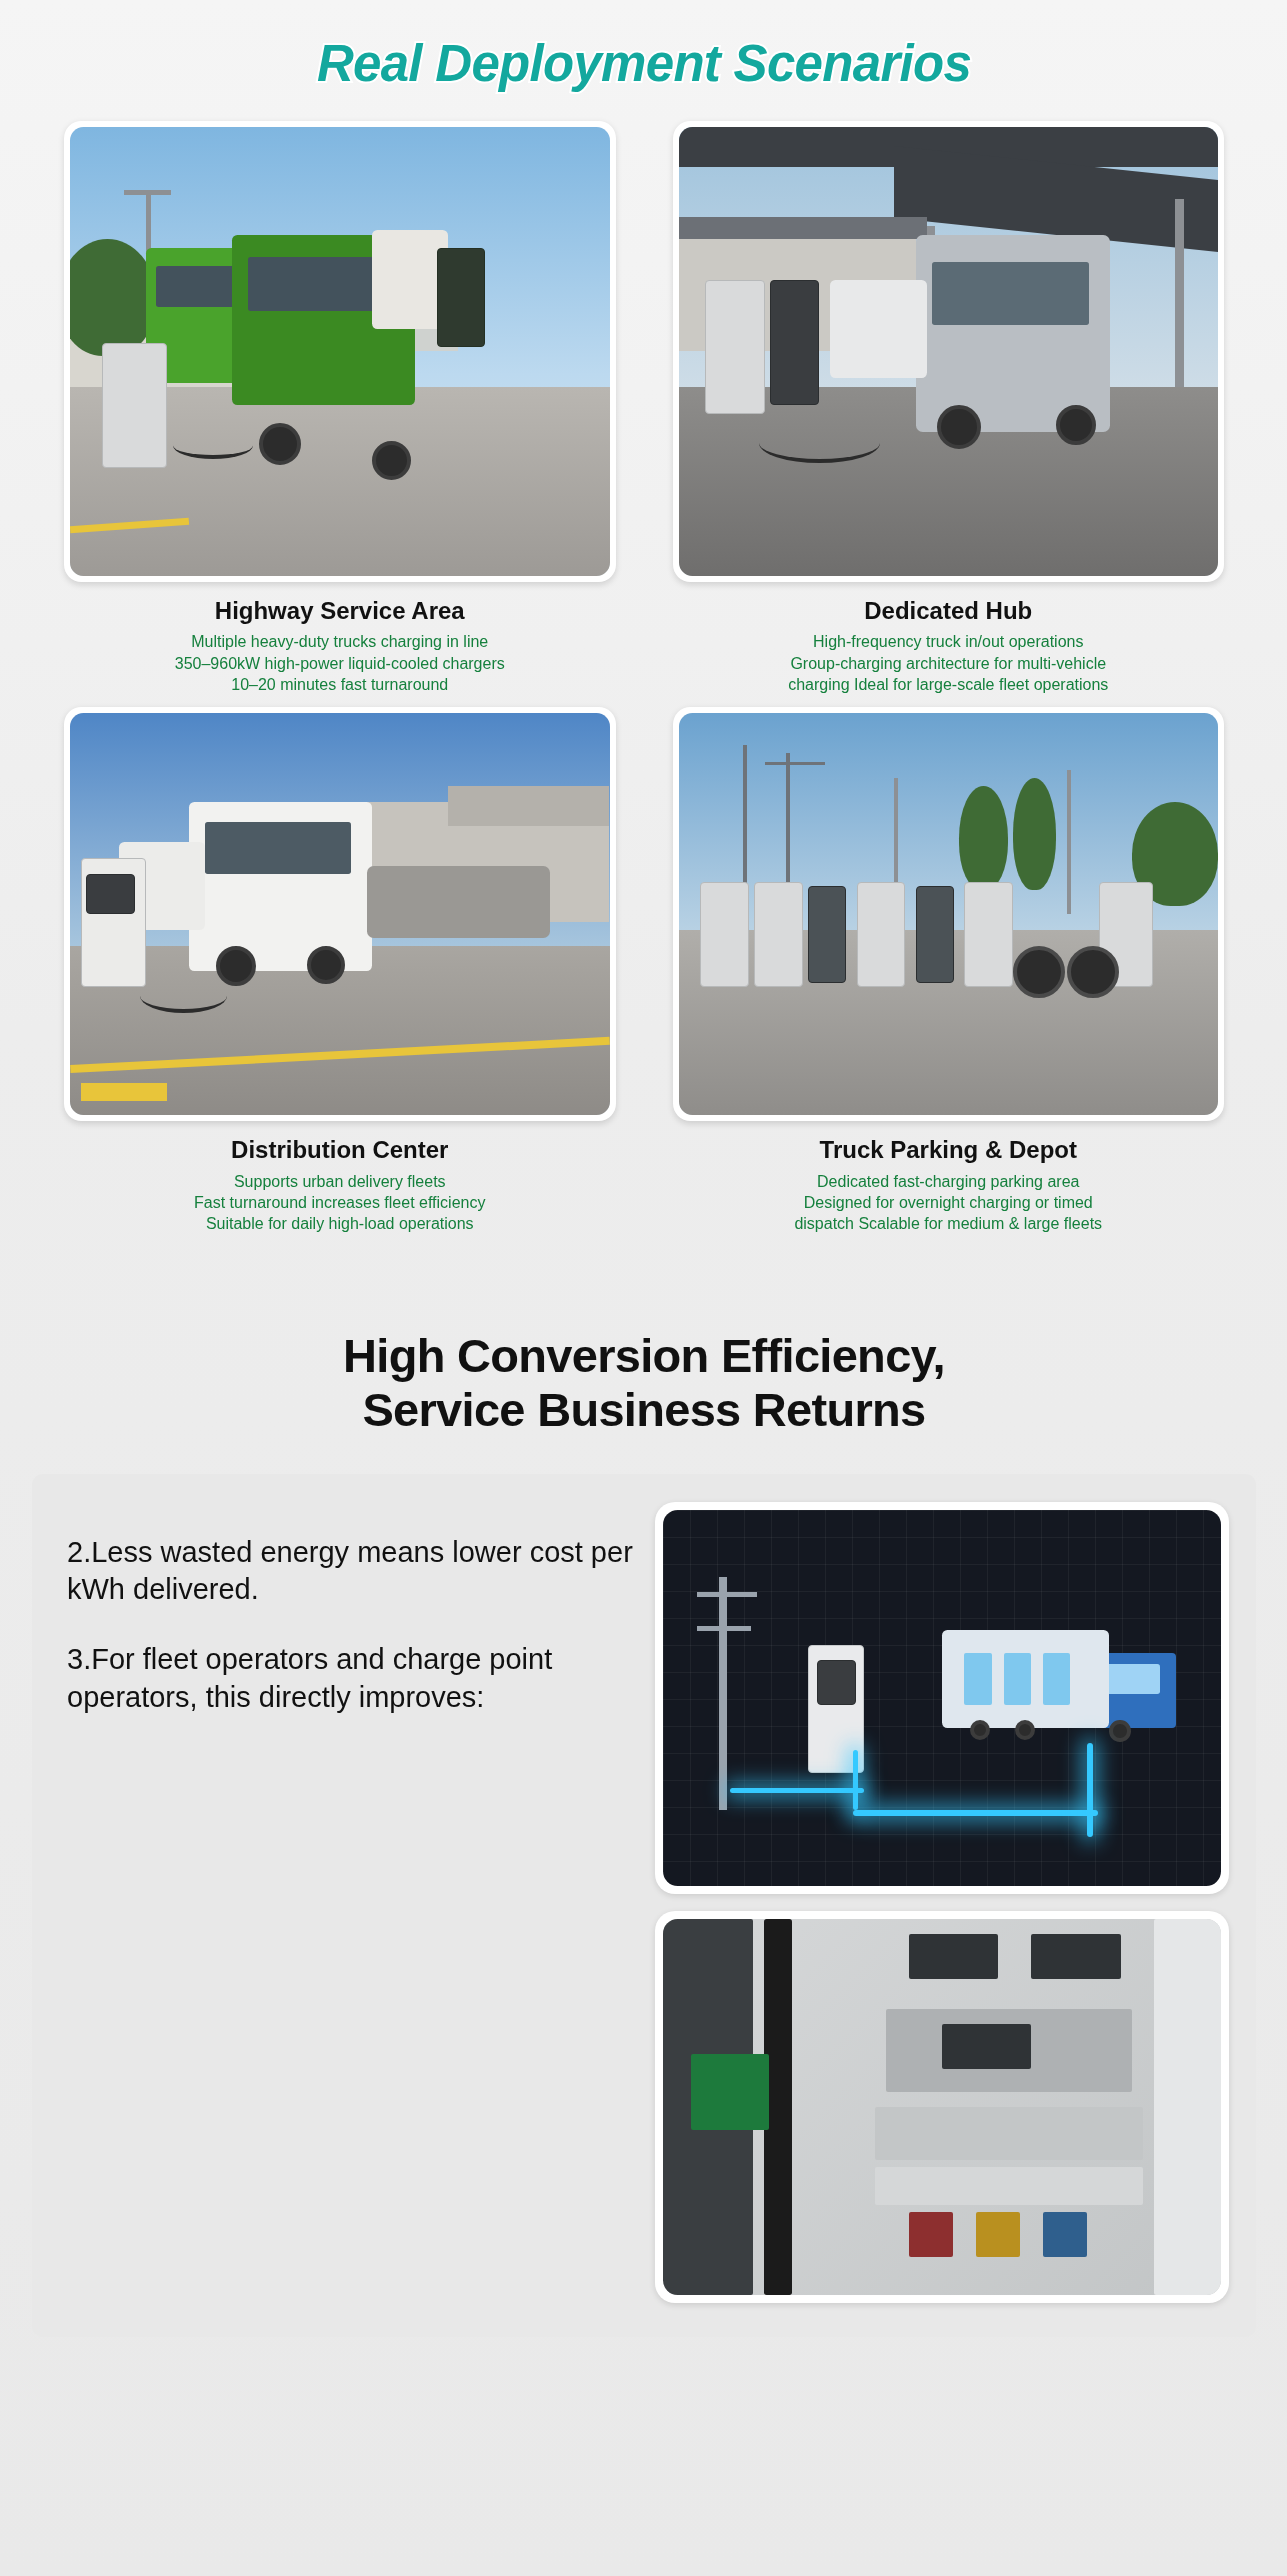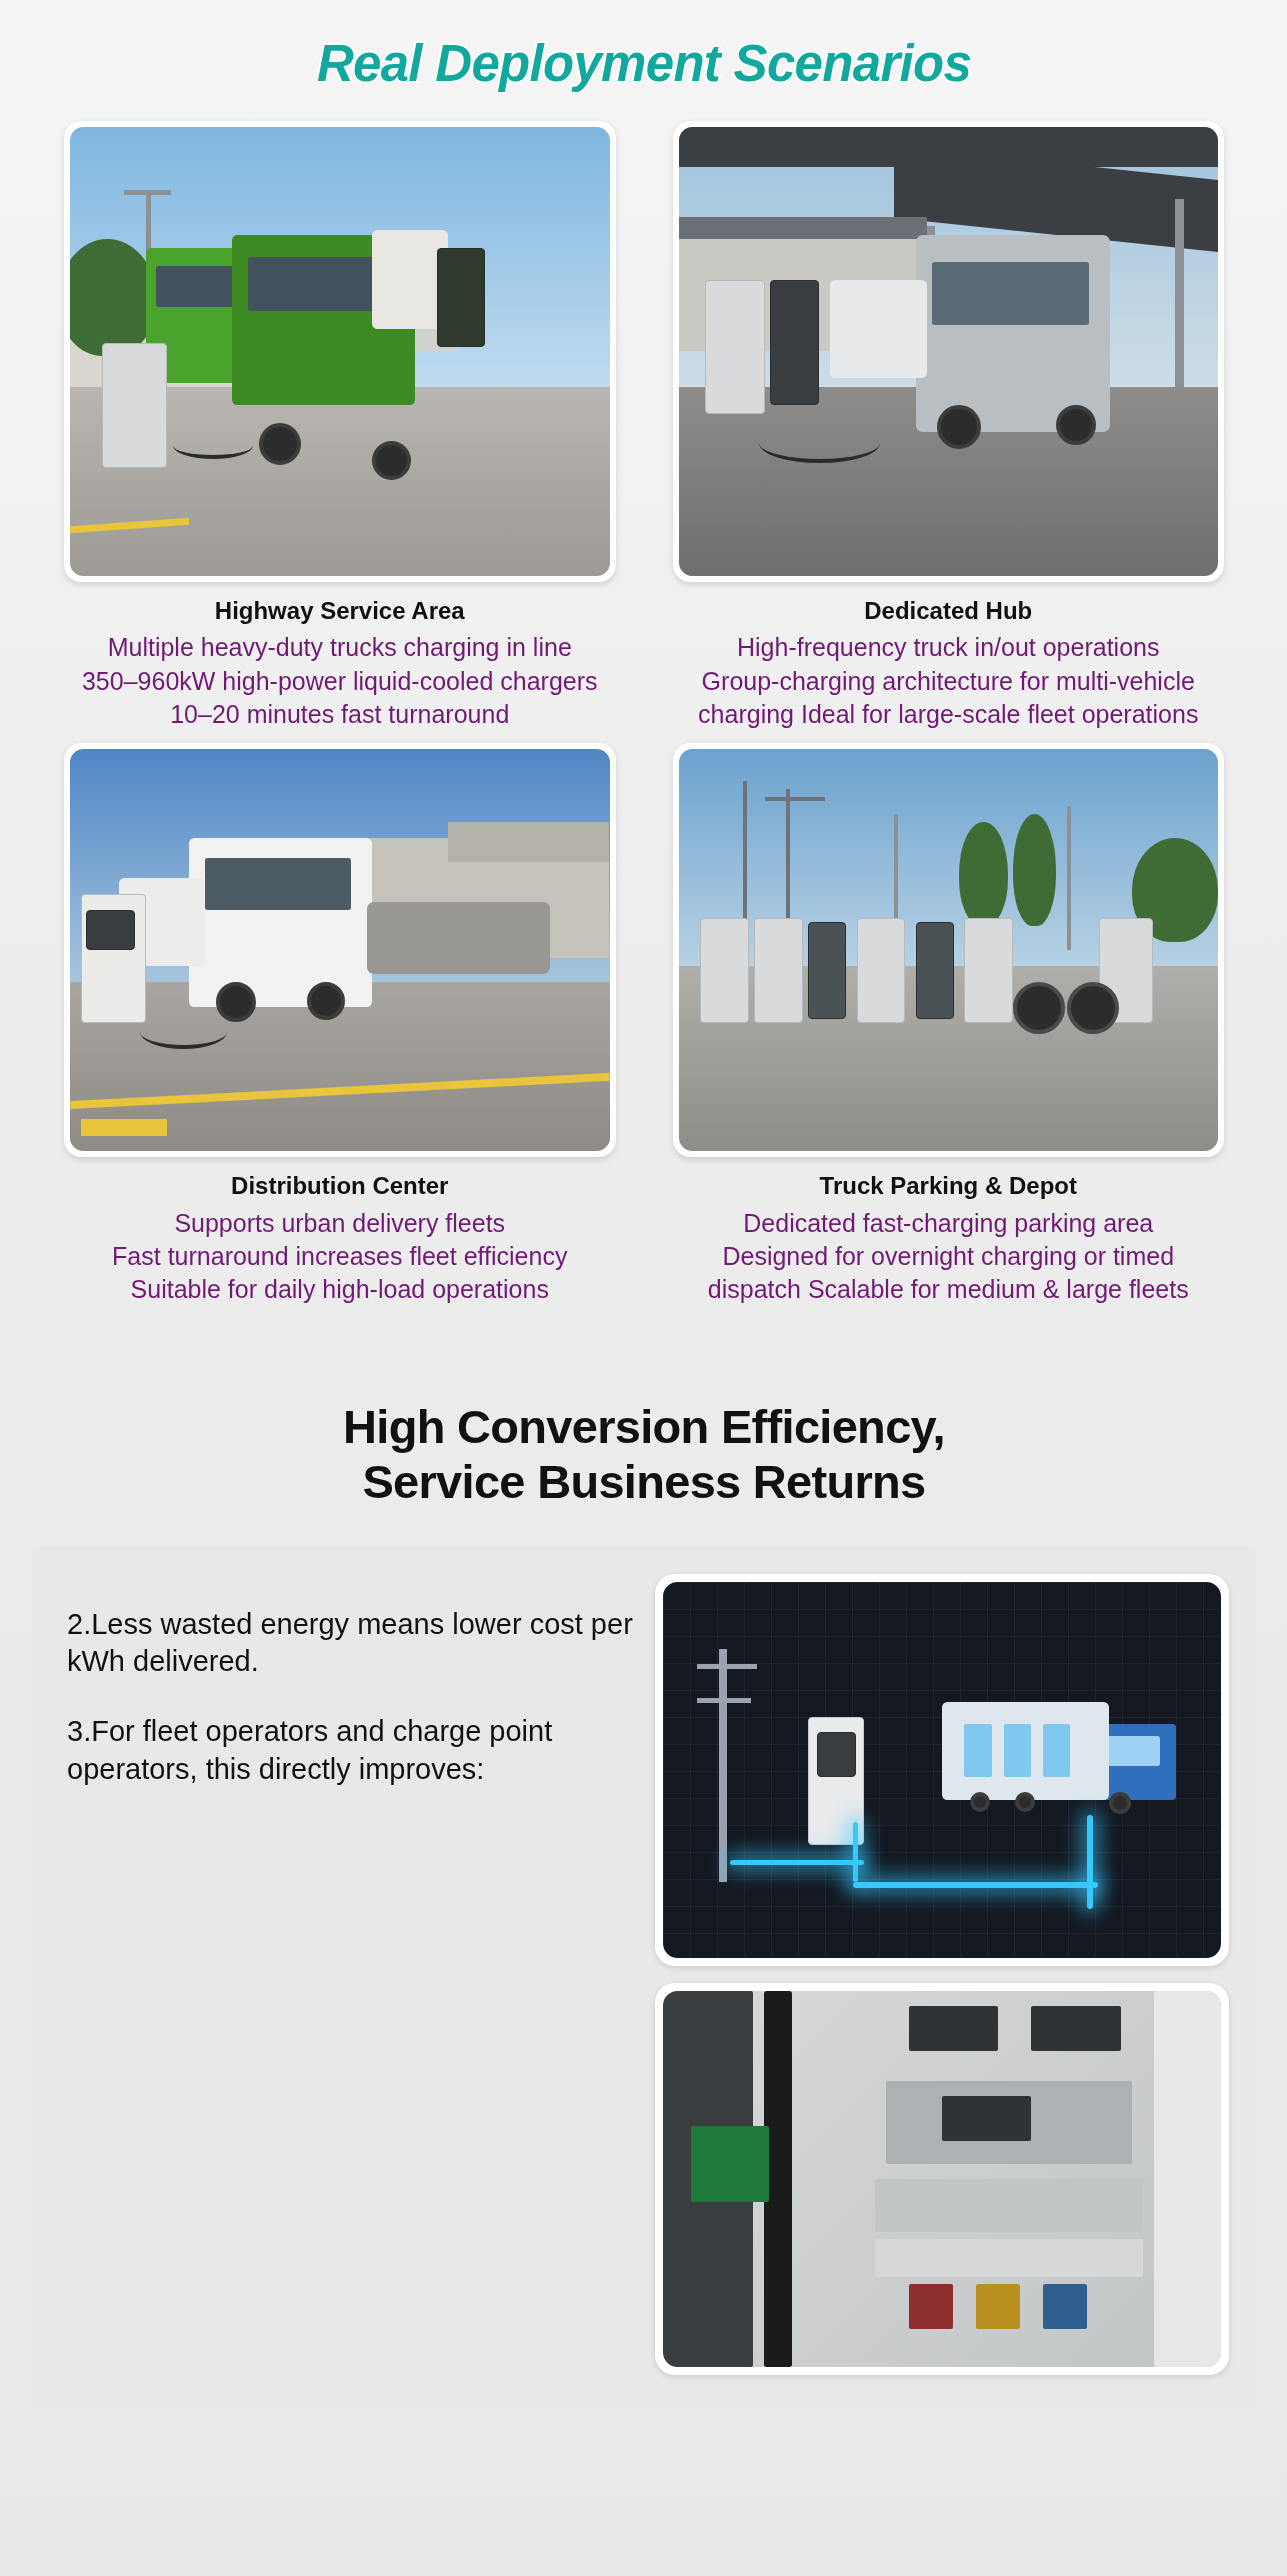--- a/index.html
+++ b/index.html
@@ -30,21 +30,21 @@
     margin-bottom: 28px;
     text-shadow: 0 1.3px 0 rgba(255,255,255,.6);
   }
 
   .grid {
     display: grid;
     grid-template-columns: 1fr 1fr;
     column-gap: 57px;
     row-gap: 12px;
   }
-  .card { display: flex; flex-direction: column; align-items: center; }
+  .card { display: flex; flex-direction: column; }
 
   .photo-frame {
     background: #ffffff;
     border-radius: 17.4px;
     padding: 6px;
     box-shadow: 0 2.7px 6.7px rgba(0,0,0,.13);
     width: 100%;
   }
   .photo {
     width: 100%;
@@ -57,23 +57,23 @@
 
   .cap-title {
     margin-top: 14.8px;
     font-size: 24px;
     font-weight: bold;
     color: #111;
     text-align: center;
   }
   .cap-lines {
     margin-top: 6.7px;
-    font-size: 25px;
+    font-size: 16px;
     line-height: 1.33;
-    color: #701a75;
+    color: #15803d;
     text-align: center;
   }
 
   
   .section-efficiency { margin-top: 94px; padding: 0 32px 40px 32px; }
   .eff-title {
     text-align: center;
     font-size: 47px;
     font-weight: bold;
     color: #111;

